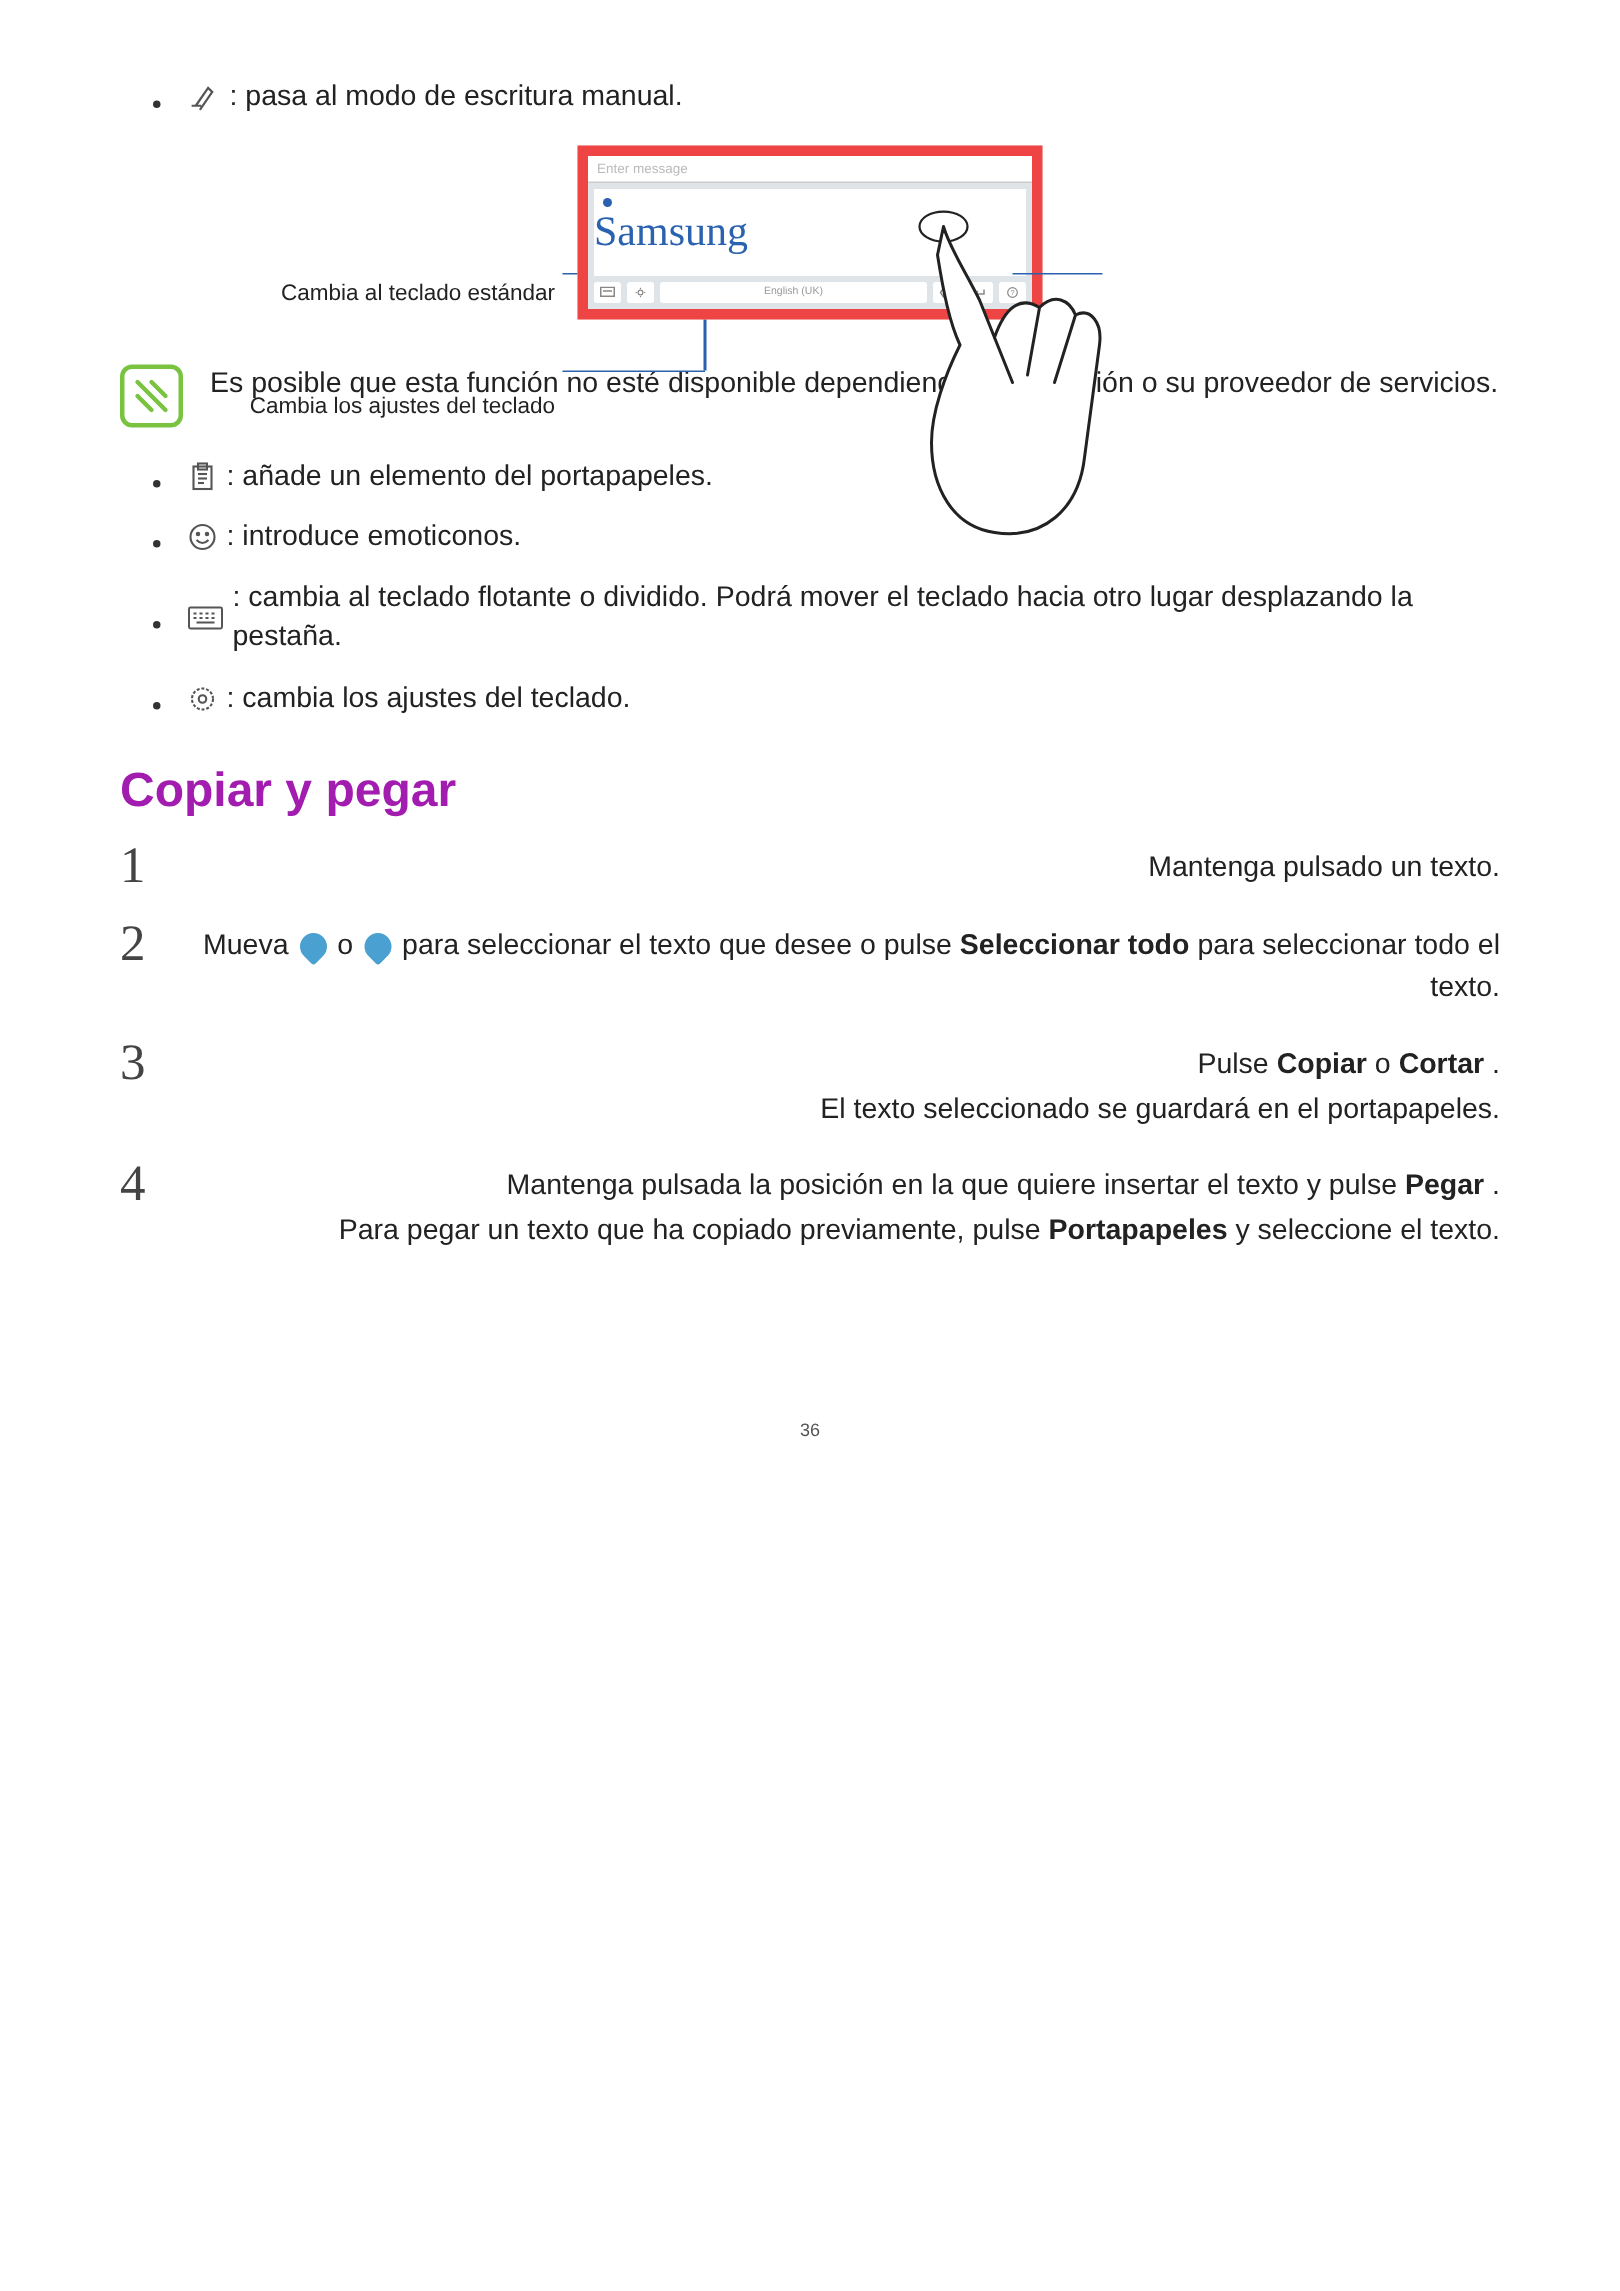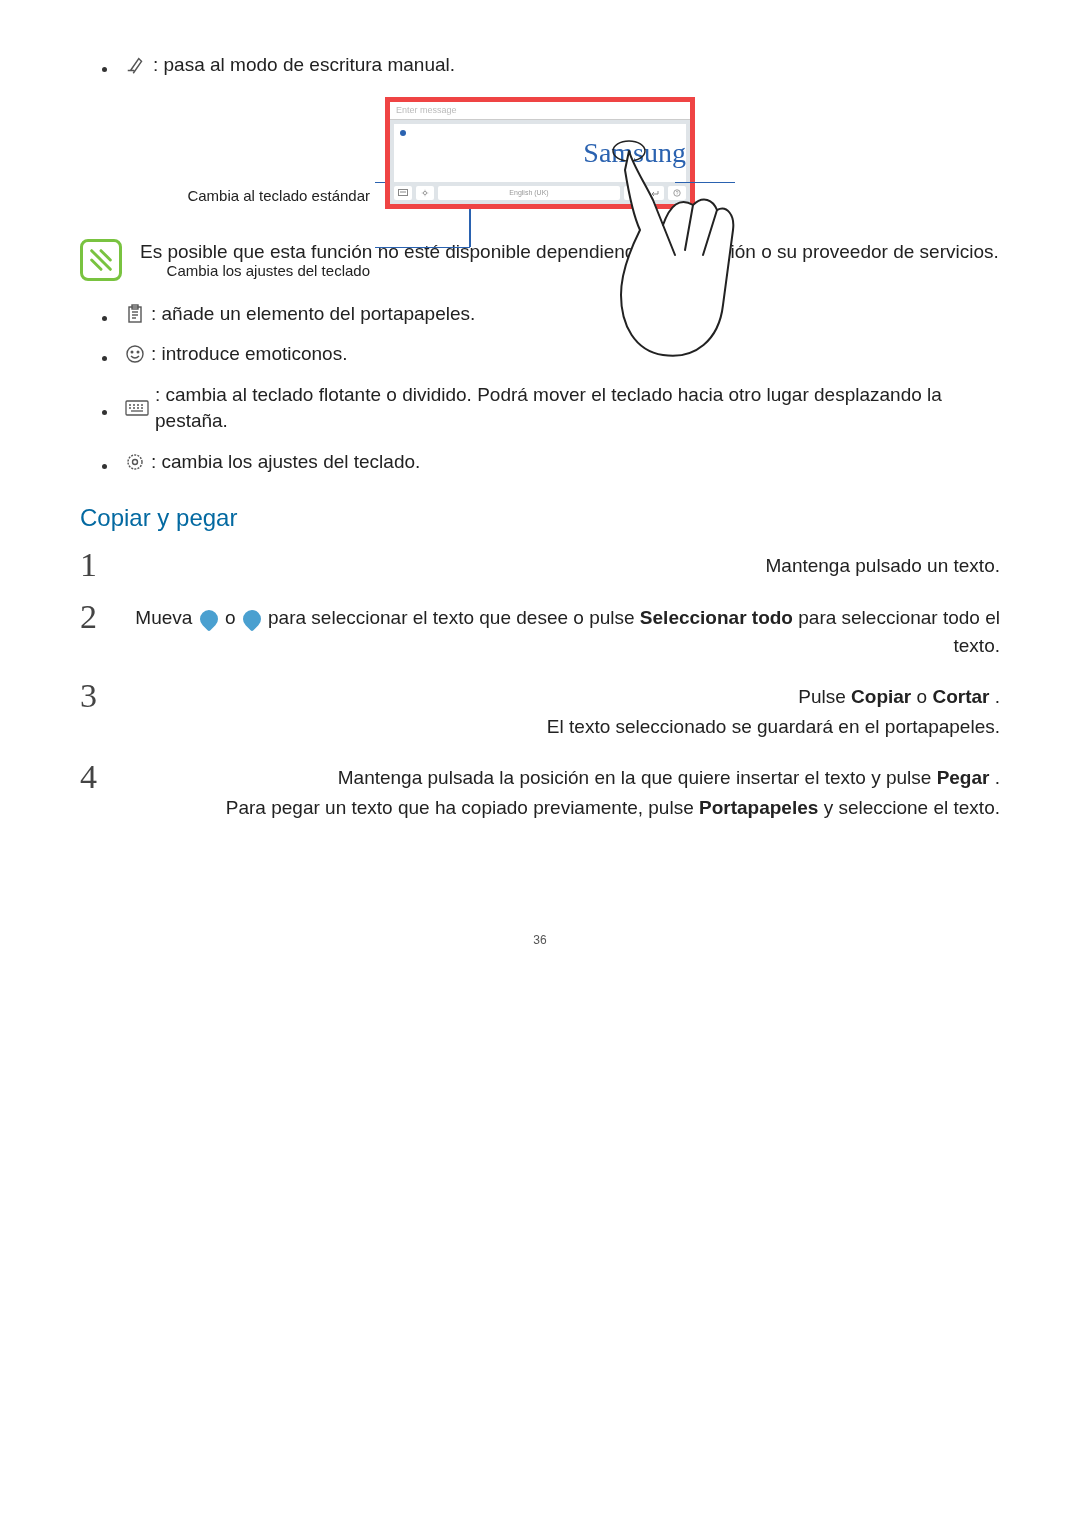--- a/index.html
+++ b/index.html
@@ -61,21 +61,21 @@
   .diagram .left-labels div { margin-bottom: 58px; margin-top: 12px; }
   .diagram .right-labels {
     position: absolute;
     right: 30px;
     top: 76px;
     font-size: 15px;
     color: #222;
     width: 230px;
   }
   .kb-box {
-    border: 5px solid #ef4444;
+    border: 7px solid #ef4444;
     width: 310px;
     background: #e5e5e5;
     position: relative;
   }
   .kb-top {
     height: 18px;
     background: #fff;
     border-bottom: 1px solid #ccc;
     display: flex; align-items: center;
     padding: 2px 6px;
@@ -83,21 +83,21 @@
   .kb-top .ph { font-size: 9px; color: #bbb; }
   .kb-main {
     background: #dfe4e8;
     padding: 4px;
   }
   .kb-write {
     background: #fff;
     height: 58px;
     display: flex;
     align-items: center;
-    justify-content: flex-end;
+    justify-content: flex-start;
     font-family: "Comic Sans MS", cursive;
     color: #2a62b0;
     font-size: 28px;
     position: relative;
   }
   .kb-bar {
     display: flex;
     gap: 4px;
     margin-top: 4px;
   }
@@ -119,23 +119,23 @@
     border: 3px solid #79c340;
     border-radius: 8px;
     display: flex; align-items: center; justify-content: center;
     flex: none;
   }
   .note-text {
     font-size: 19px;
     line-height: 1.4;
   }
   .section-title {
-    color: #0369a1;
-    font-size: 24px;
-    font-weight: normal;
+    color: #a21caf;
+    font-size: 32px;
+    font-weight: bold;
     margin: 28px 0 20px 0;
   }
   .step {
     display: flex;
     align-items: flex-start;
     margin: 16px 0 22px 0;
     font-size: 19px;
     line-height: 1.5;
   }
   .step-num {

